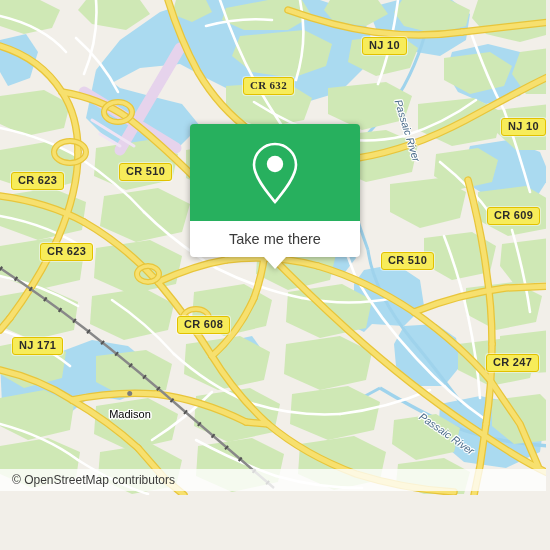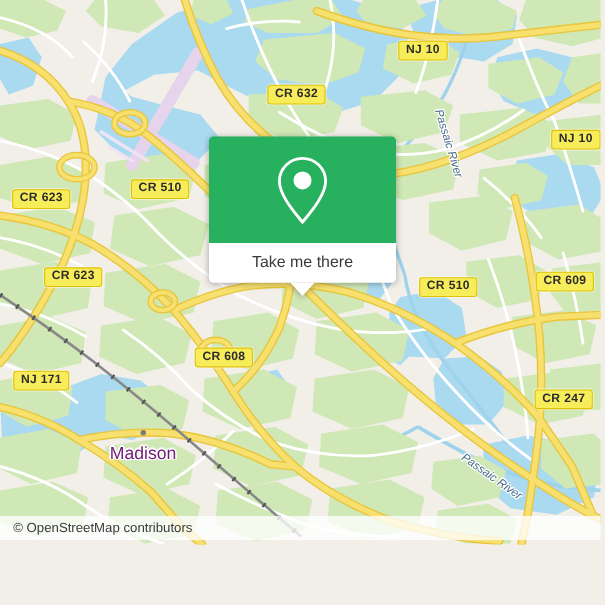--- a/index.html
+++ b/index.html
@@ -50,22 +50,22 @@
   }
   .city-dot {
     position: absolute;
     left: 50%; top: -13px;
     width: 5px; height: 5px;
     margin-left: -2.5px;
     border-radius: 50%;
     background: #7b7b7b;
   }
   .city-name {
-    font-size: 16px;
-    color: #701a75;
+    font-size: 11px;
+    color: #000000;
     font-weight: normal;
     text-shadow:
       1.5px 0 #fff, -1.5px 0 #fff, 0 1.5px #fff, 0 -1.5px #fff,
       1px 1px #fff, -1px -1px #fff, 1px -1px #fff, -1px 1px #fff;
   }
 
   
   .river-label {
     position: absolute;
     font-size: 10.5px;
@@ -389,25 +389,25 @@
         </g>
 
         <path d="M0,268 C30,288 58,308 84,328 C120,356 156,386 190,416
                  C220,442 248,466 274,488" stroke="#888" stroke-width="2.4" fill="none"></path>
         <path d="M0,268 C30,288 58,308 84,328 C120,356 156,386 190,416
                  C220,442 248,466 274,488" stroke="#555" stroke-width="4.6" fill="none" stroke-dasharray="2 16"></path>
       </g>
     </svg>
 
     <div class="shield" style="left:362px;top:37px;">NJ 10</div>
-    <div class="shield" style="left:243px;top:77px;">CR 632</div>
+    <div class="shield" style="left:243px;top:77px;font-family:Liberation Serif, serif;">CR 632</div>
     <div class="shield" style="left:501px;top:118px;">NJ 10</div>
     <div class="shield" style="left:119px;top:163px;">CR 510</div>
     <div class="shield" style="left:11px;top:172px;">CR 623</div>
-    <div class="shield" style="left:487px;top:207px;margin-top:40px;">CR 609</div>
+    <div class="shield" style="left:487px;top:207px;">CR 609</div>
     <div class="shield" style="left:40px;top:243px;">CR 623</div>
     <div class="shield" style="left:381px;top:252px;">CR 510</div>
     <div class="shield" style="left:177px;top:316px;">CR 608</div>
     <div class="shield" style="left:12px;top:337px;">NJ 171</div>
     <div class="shield" style="left:486px;top:354px;">CR 247</div>
 
     <div class="city" style="left:130px;top:404px;">
       <span class="city-dot"></span>
       <span class="city-name">Madison</span>
     </div>

